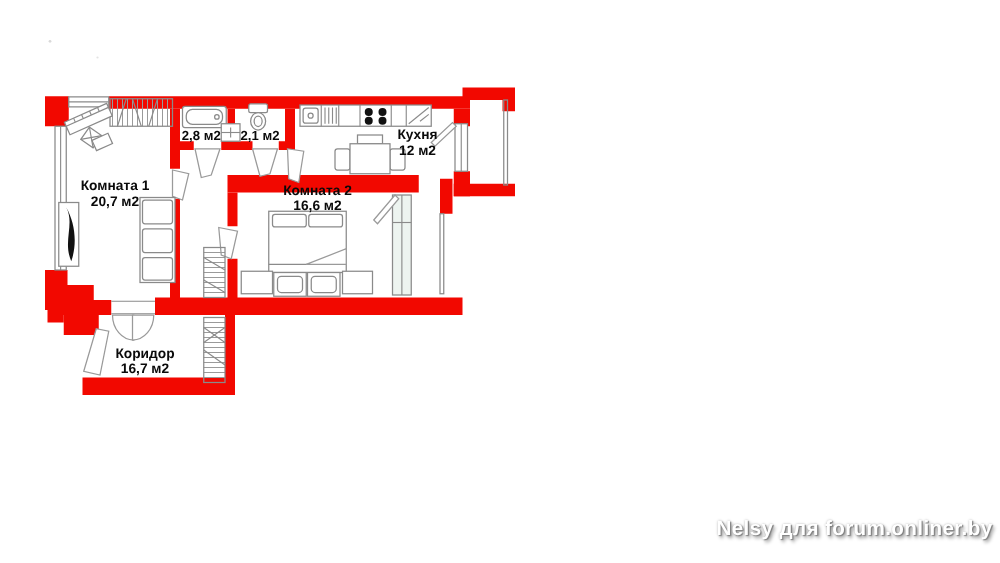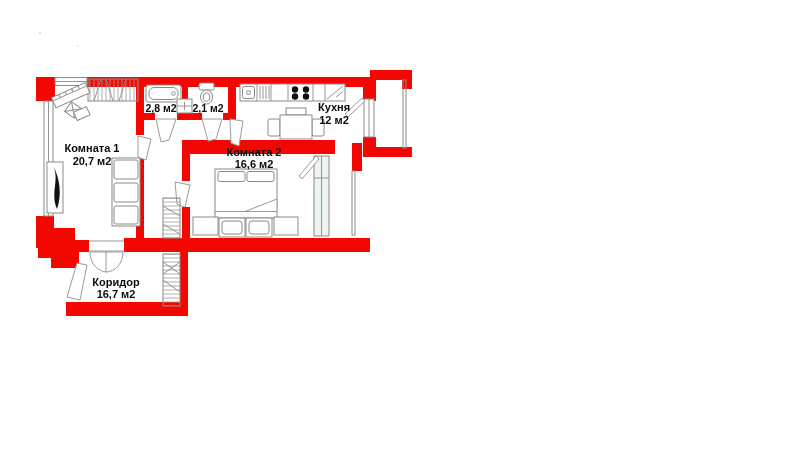--- a/index.html
+++ b/index.html
@@ -229,13 +229,14 @@
       <text class="lbl" x="254" y="168">16,6 м2</text>
       <text class="lbl" x="334" y="111">Кухня</text>
       <text class="lbl" x="334" y="124">12 м2</text>
       <text class="lbl" x="116" y="286">Коридор</text>
       <text class="lbl" x="116" y="298">16,7 м2</text>
       <text class="lbl-sm" x="161" y="112">2,8 м2</text>
       <text class="lbl-sm" x="208" y="112">2,1 м2</text>
     </g>
   </svg>
 
+  <div id="watermark">Nelsy для forum.onliner.by</div>
 </div>
 
 </body></html>

